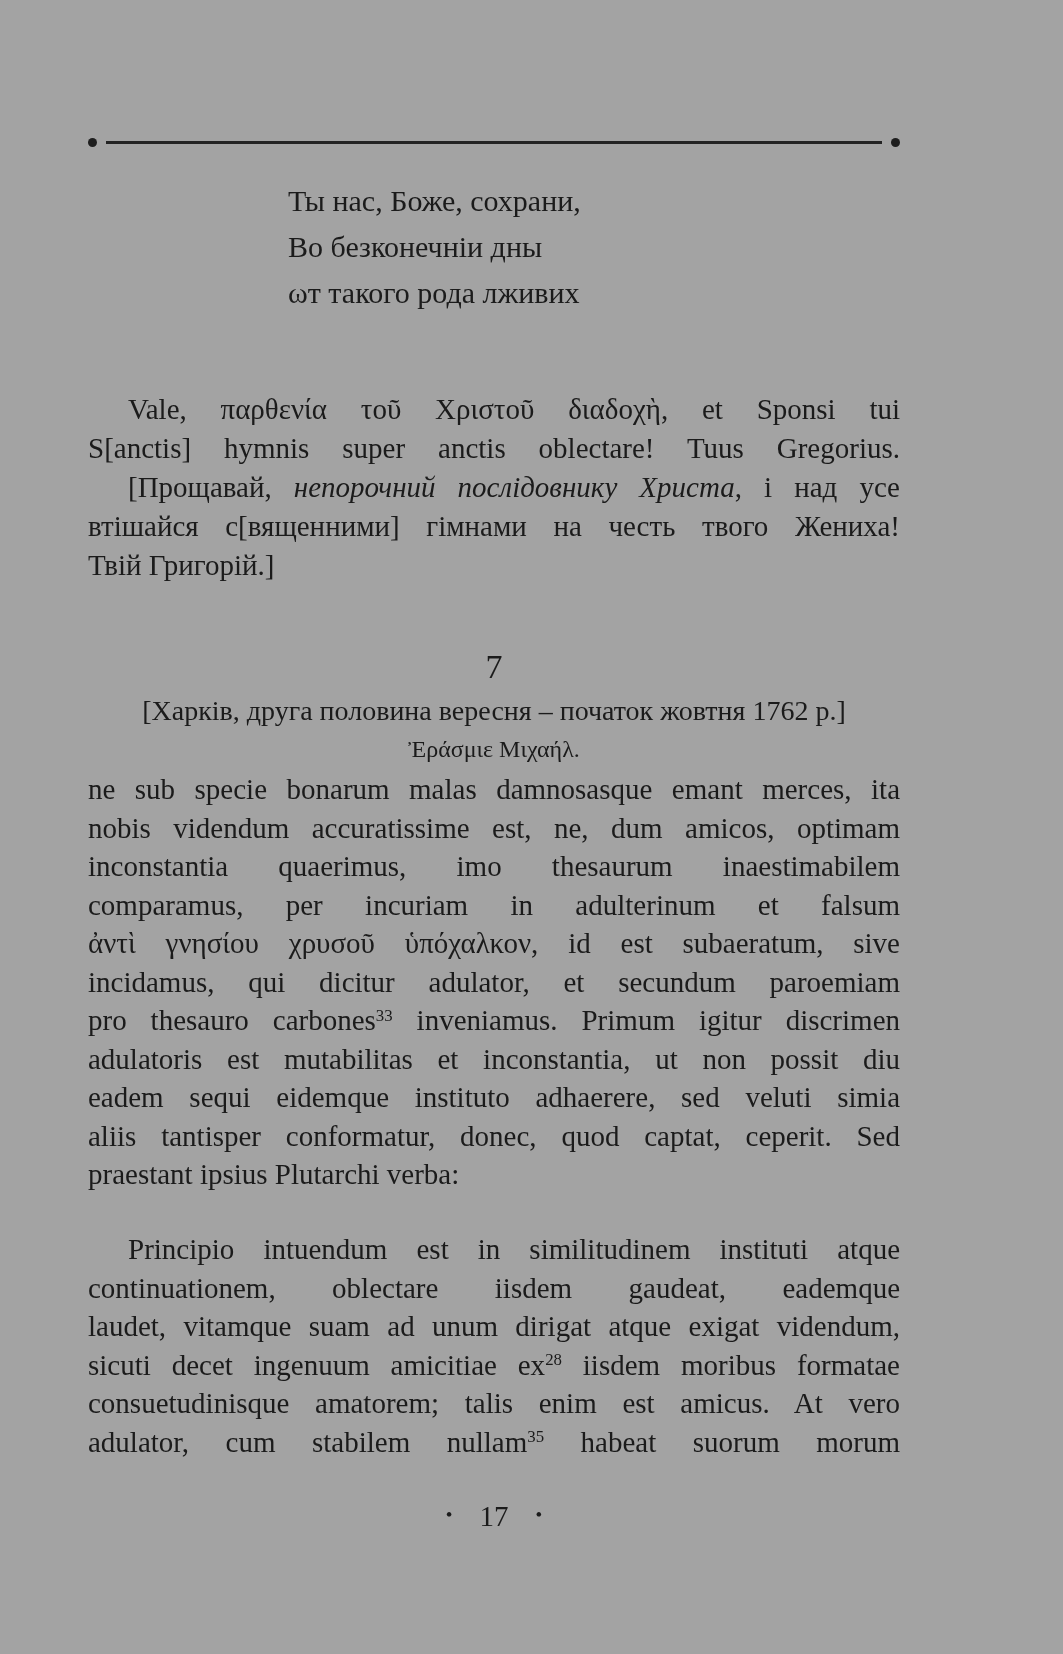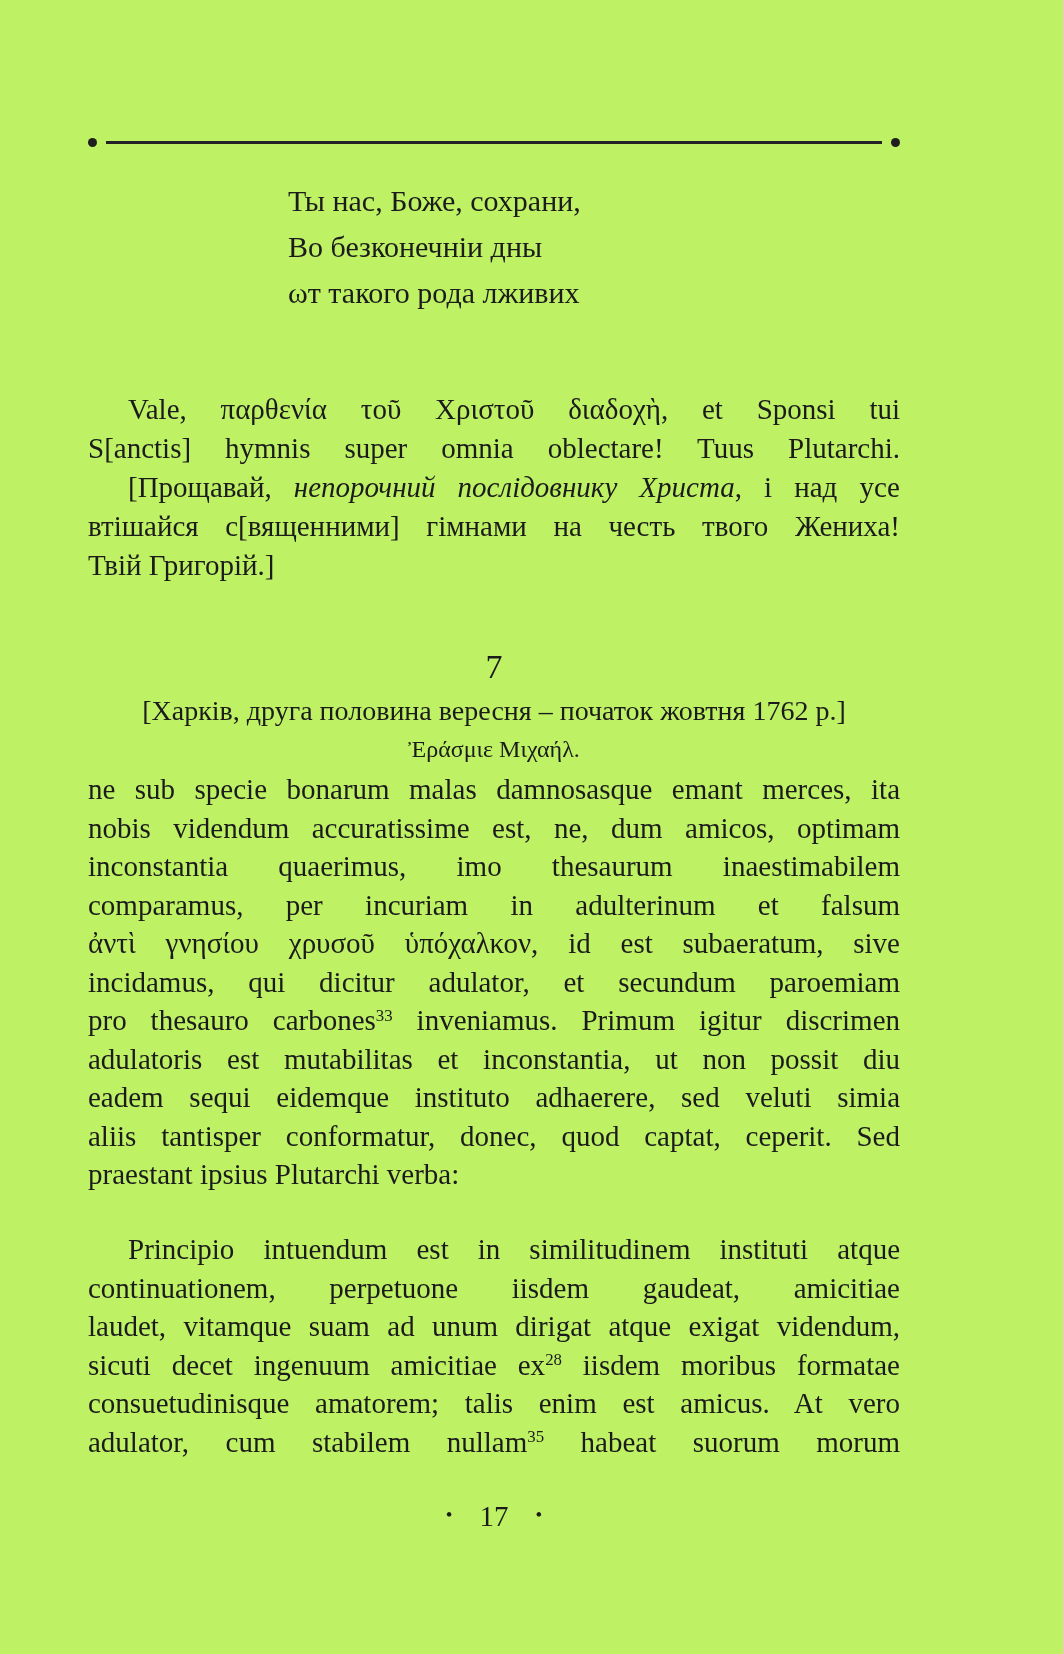--- a/index.html
+++ b/index.html
@@ -1,19 +1,19 @@
 <!DOCTYPE html>
 <html><head>
 <meta charset="utf-8">
 <style>
   html,body { margin:0; padding:0; background:#e8e8e8; }
   .page {
     position:relative;
     width:1063px; height:1654px;
-    background:#bef264;
+    background:#a3a3a3;
     color:#1b1b1b;
     font-family:"Liberation Serif","DejaVu Serif",serif;
     margin:0 auto;
     overflow:hidden;
   }
   .col { position:absolute; left:88px; width:812px; }
 
   
   .rule { top:134px; height:16px; display:flex; align-items:center; }
   .rule .dot { width:9px; height:9px; border-radius:50%; background:#1e1e1e; flex:0 0 auto; }
@@ -59,21 +59,21 @@
 
   <div class="col verse">
     <div class="vline">Ты нас, Боже, сохрани,</div>
     <div class="vline">Во безконечніи дны</div>
     <div class="vline">ωт такого рода лживих</div>
   </div>
 
 
   <div class="col para vale">
     <div class="line jl indent">Vale, παρθενία τοῦ Χριστοῦ διαδοχὴ, et Sponsi tui</div>
-    <div class="line jl">S[anctis] hymnis super omnia oblectare! Tuus Plutarchi.</div>
+    <div class="line jl">S[anctis] hymnis super anctis oblectare! Tuus Gregorius.</div>
   </div>
 
   <div class="col para prosh">
     <div class="line jl indent"><span>[Прощавай, </span><em>непорочний послідовнику Христа</em><span>, і над усе</span></div>
     <div class="line jl">втішайся с[вященними] гімнами на честь твого Жениха!</div>
     <div class="line">Твій Григорій.]</div>
   </div>
 
   <div class="col h7">7</div>
   <div class="col date">[Харків, друга половина вересня – початок жовтня 1762 р.]</div>
@@ -88,21 +88,21 @@
     <div class="line jl">incidamus, qui dicitur adulator, et secundum paroemiam</div>
     <div class="line jl"><span>pro thesauro carbones</span><sup>33</sup><span> inveniamus. Primum igitur discrimen</span></div>
     <div class="line jl">adulatoris est mutabilitas et inconstantia, ut non possit diu</div>
     <div class="line jl">eadem sequi eidemque instituto adhaerere, sed veluti simia</div>
     <div class="line jl">aliis tantisper conformatur, donec, quod captat, ceperit. Sed</div>
     <div class="line">praestant ipsius Plutarchi verba:</div>
   </div>
 
   <div class="col para p2">
     <div class="line jl indent">Principio intuendum est in similitudinem instituti atque</div>
-    <div class="line jl">continuationem, perpetuone iisdem gaudeat, amicitiae</div>
+    <div class="line jl">continuationem, oblectare iisdem gaudeat, eademque</div>
     <div class="line jl">laudet, vitamque suam ad unum dirigat atque exigat videndum,</div>
     <div class="line jl"><span>sicuti decet ingenuum amicitiae ex</span><sup>28</sup><span> iisdem moribus formatae</span></div>
     <div class="line jl">consuetudinisque amatorem; talis enim est amicus. At vero</div>
     <div class="line jl"><span>adulator, cum stabilem nullam</span><sup>35</sup><span> habeat suorum morum</span></div>
   </div>
 
   <div class="col footer">
     <span class="fdot">•</span>
     <span class="fnum">17</span>
     <span class="fdot">•</span>

